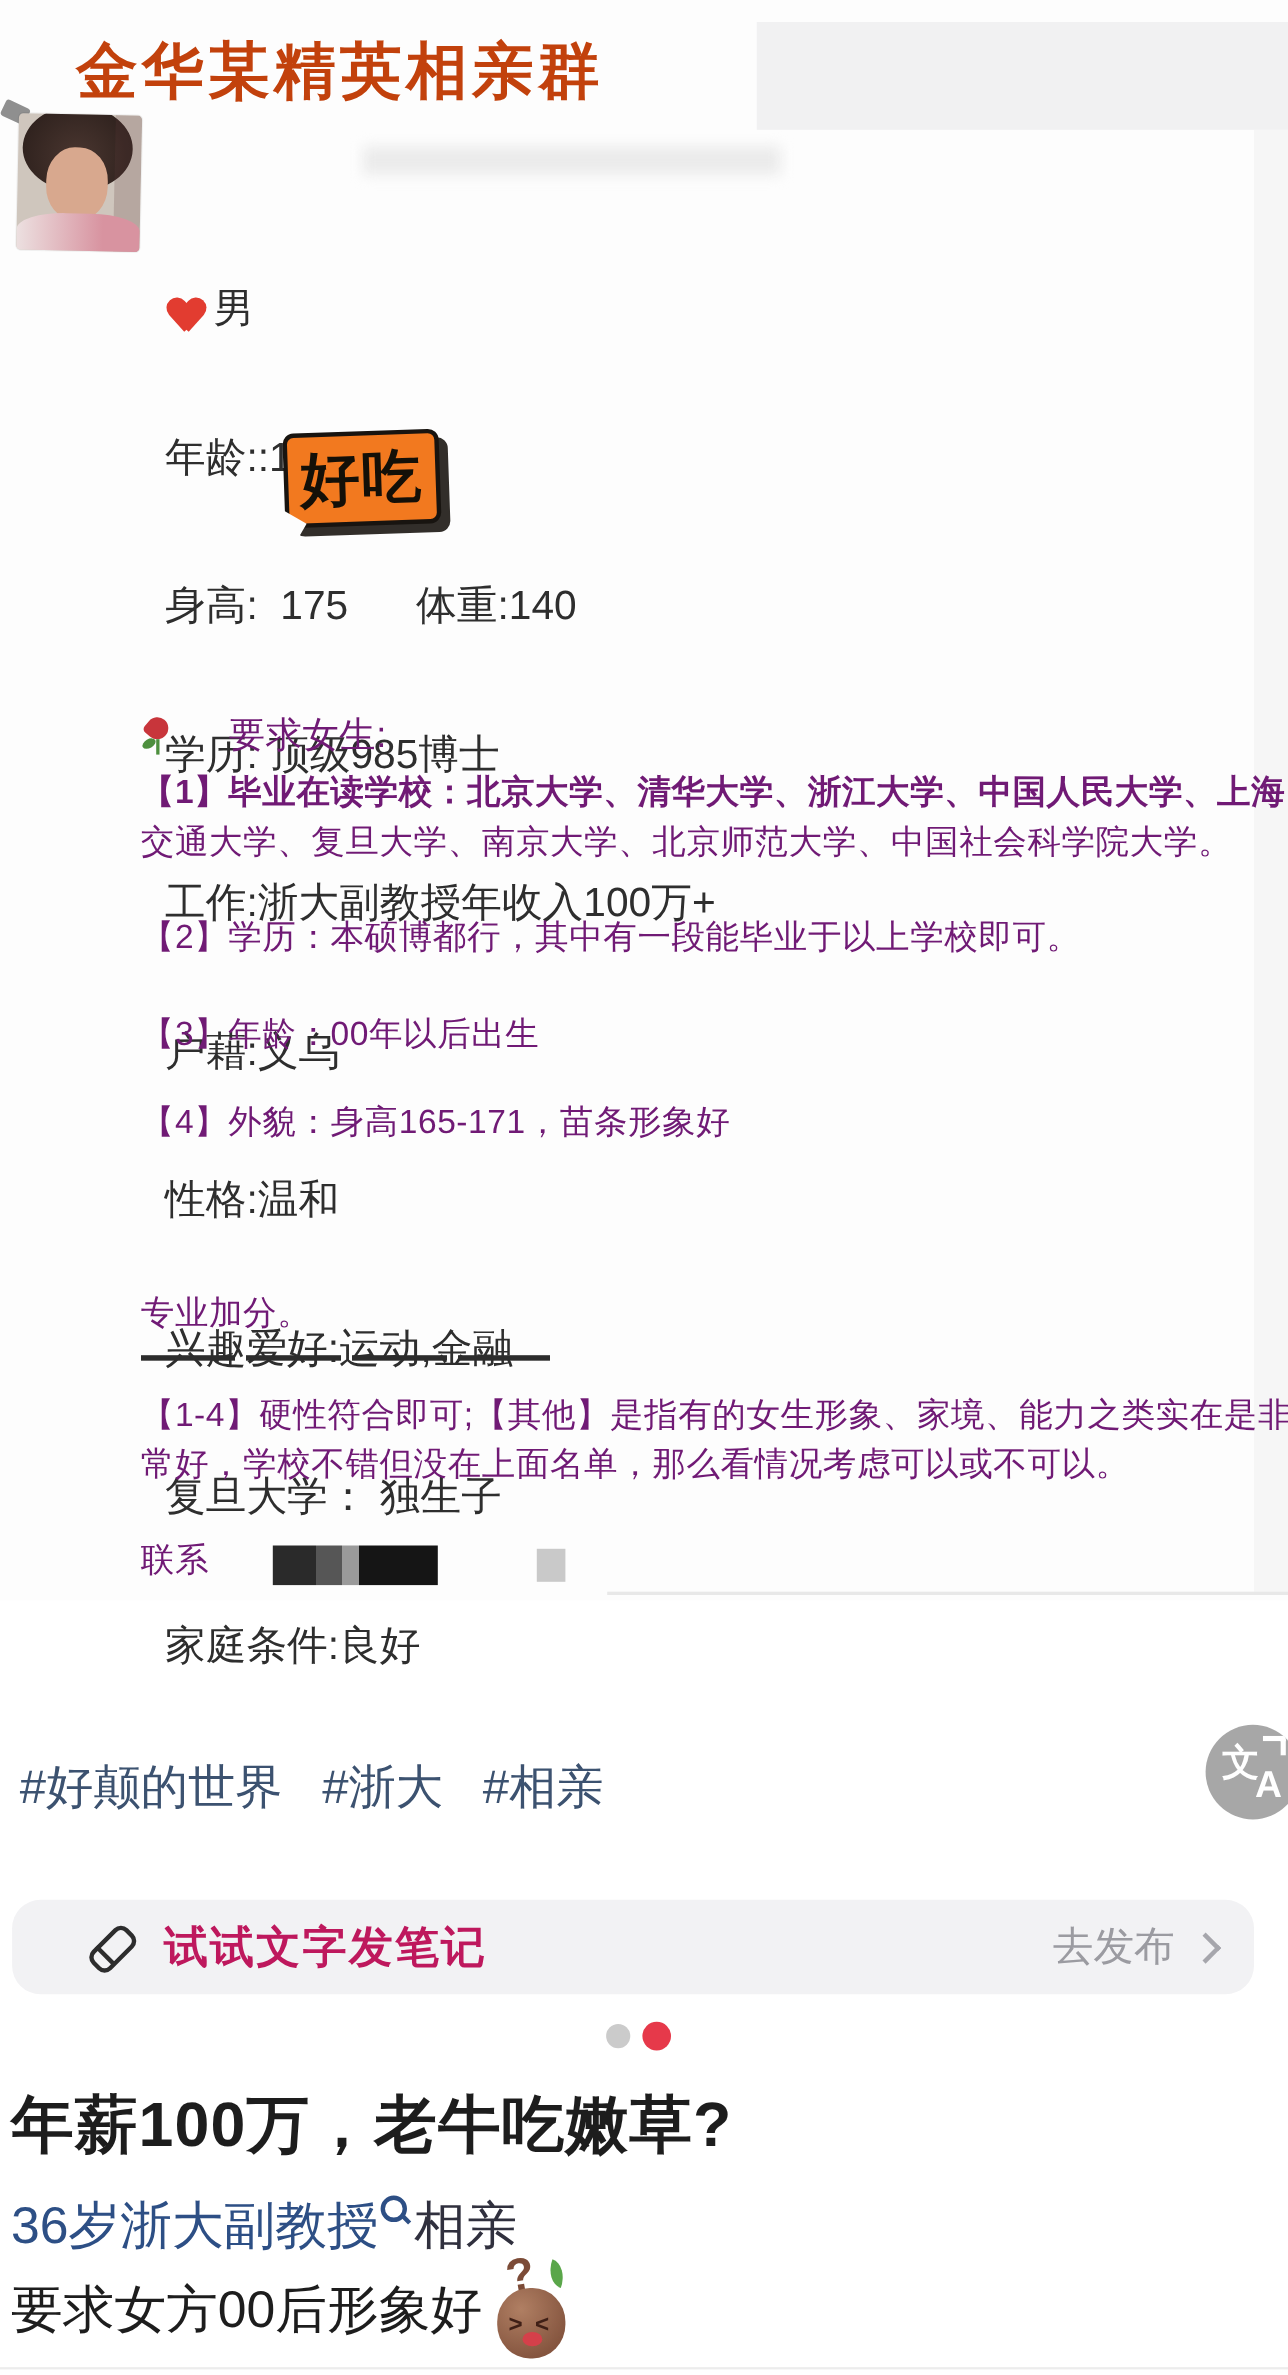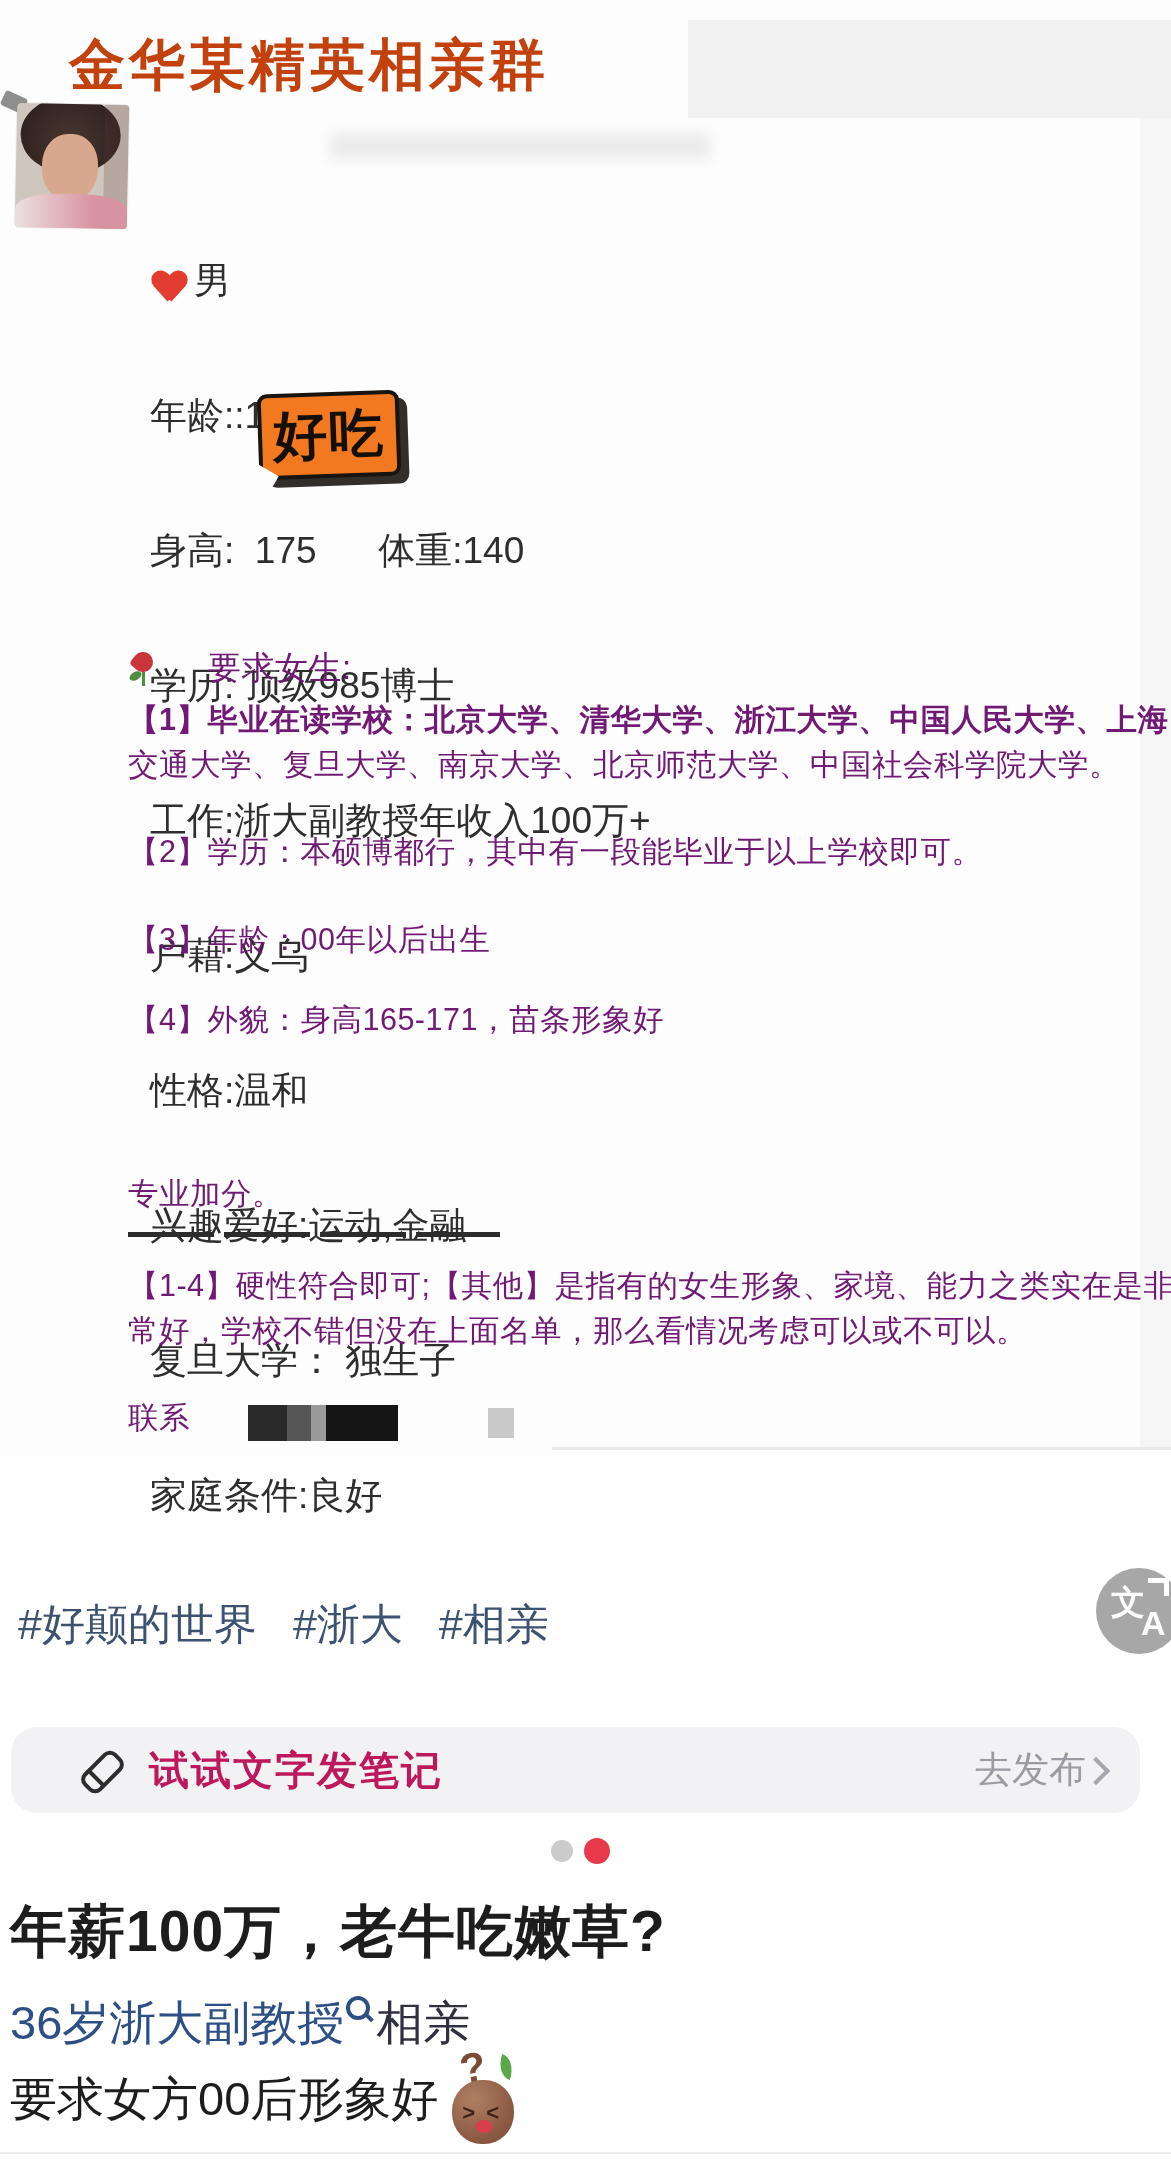--- a/index.html
+++ b/index.html
@@ -58,21 +58,21 @@
   .tr-en{position:absolute;left:45px;top:36px;font-size:34px;font-weight:bold;color:#fff;}
   .tr-bracket{position:absolute;left:52px;top:10px;width:16px;height:13px;border-top:5px solid #fff;border-right:5px solid #fff;border-radius:0 4px 0 0;}
 
   
   .composer{position:absolute;left:11px;top:1727px;width:1129px;height:86px;background:#f2f2f4;border-radius:26px;
             display:flex;align-items:center;cursor:text;}
   .pencil{position:relative;width:46px;height:46px;margin-left:66px;flex:0 0 auto;}
   .pencil-body{position:absolute;left:13px;top:2px;width:17px;height:38px;border:4px solid #2d2d2d;border-radius:9px;transform:rotate(45deg);}
   .pencil-split{position:absolute;left:7px;top:29px;width:24px;height:4px;background:#2d2d2d;transform:rotate(45deg);}
   .composer-text{margin-left:26px;font-size:40px;font-weight:bold;color:#be185d;letter-spacing:2px;}
-  .publish{margin-left:auto;margin-right:34px;display:flex;align-items:center;gap:0;color:#9b9ba1;font-size:37px;cursor:pointer;}
+  .publish{margin-left:auto;margin-right:34px;display:flex;align-items:center;gap:18px;color:#9b9ba1;font-size:37px;cursor:pointer;}
   .chev{width:16px;height:16px;border-top:4px solid #a6a6ac;border-right:4px solid #a6a6ac;transform:rotate(45deg);margin-top:2px;}
 
   
   .dot{position:absolute;border-radius:50%;}
   .dot-gray{left:551px;top:1840px;width:22px;height:22px;background:#cbcbcb;}
   .dot-red{left:584px;top:1838px;width:26px;height:26px;background:#e6394a;}
 
   
   .headline{position:absolute;left:10px;top:1894px;font-size:57px;font-weight:bold;color:#1d1d1d;letter-spacing:1px;}
   .link-line{position:absolute;left:10px;top:1992px;font-size:47px;display:flex;align-items:center;cursor:pointer;}

